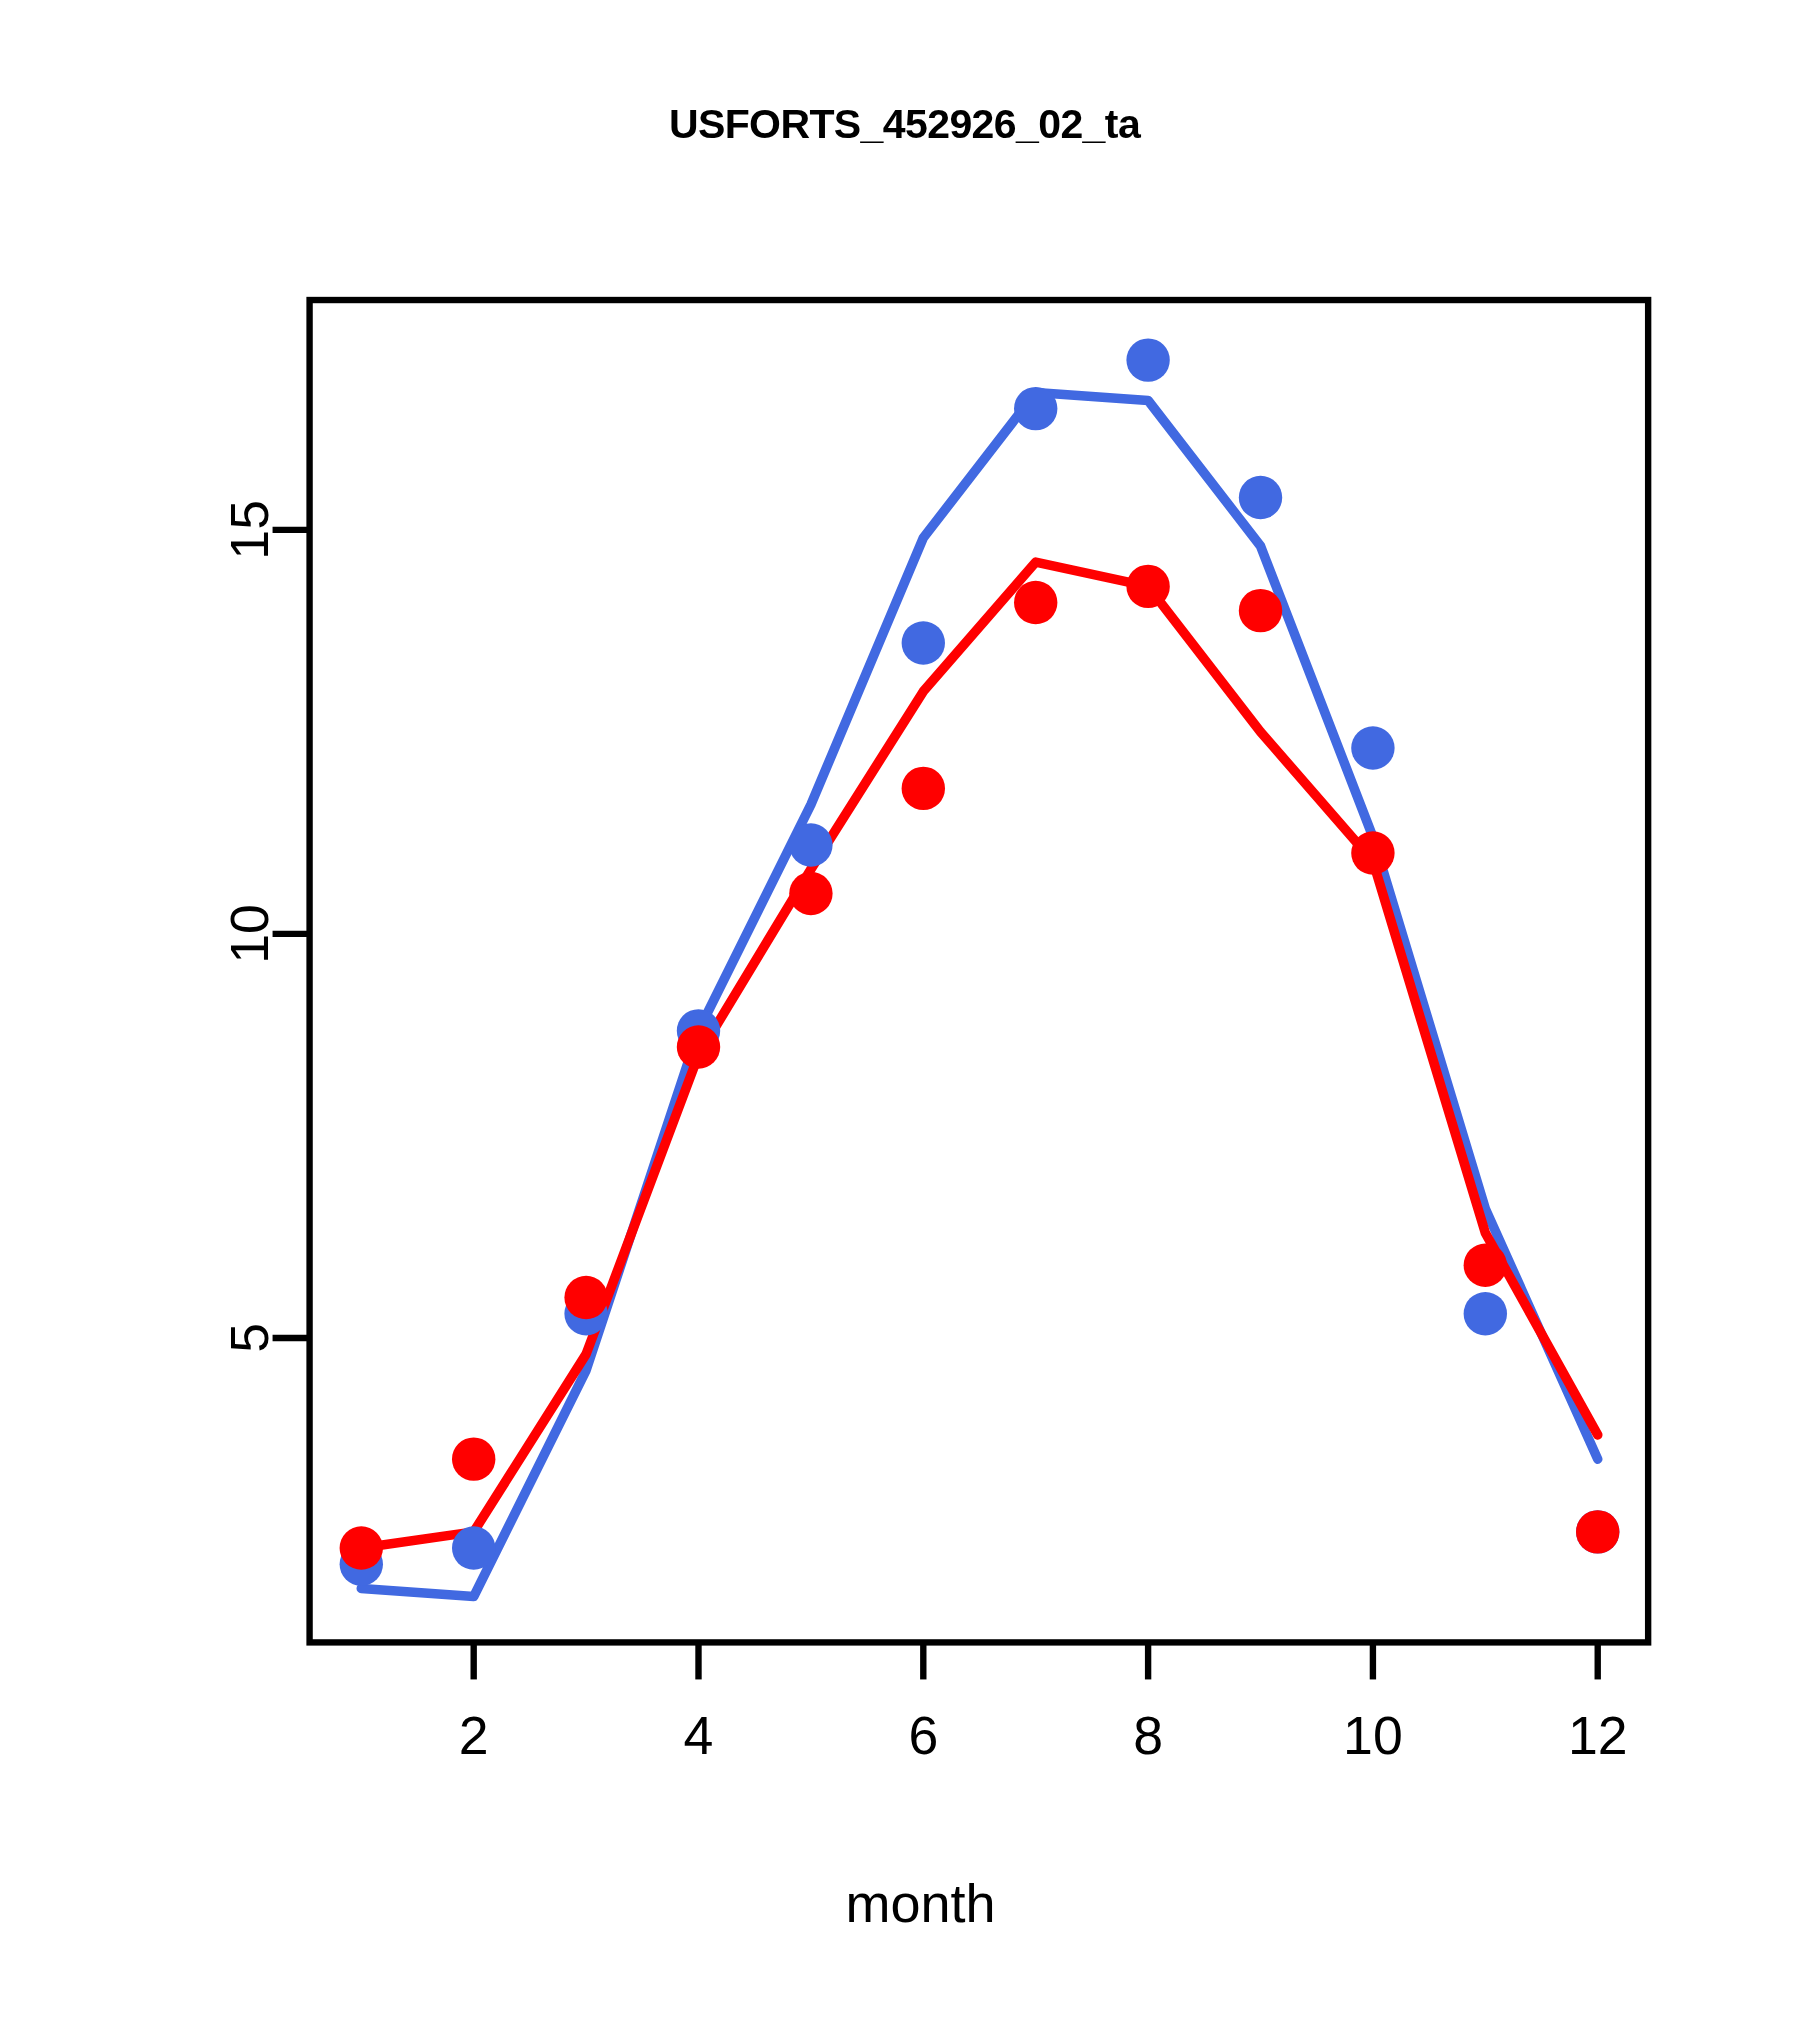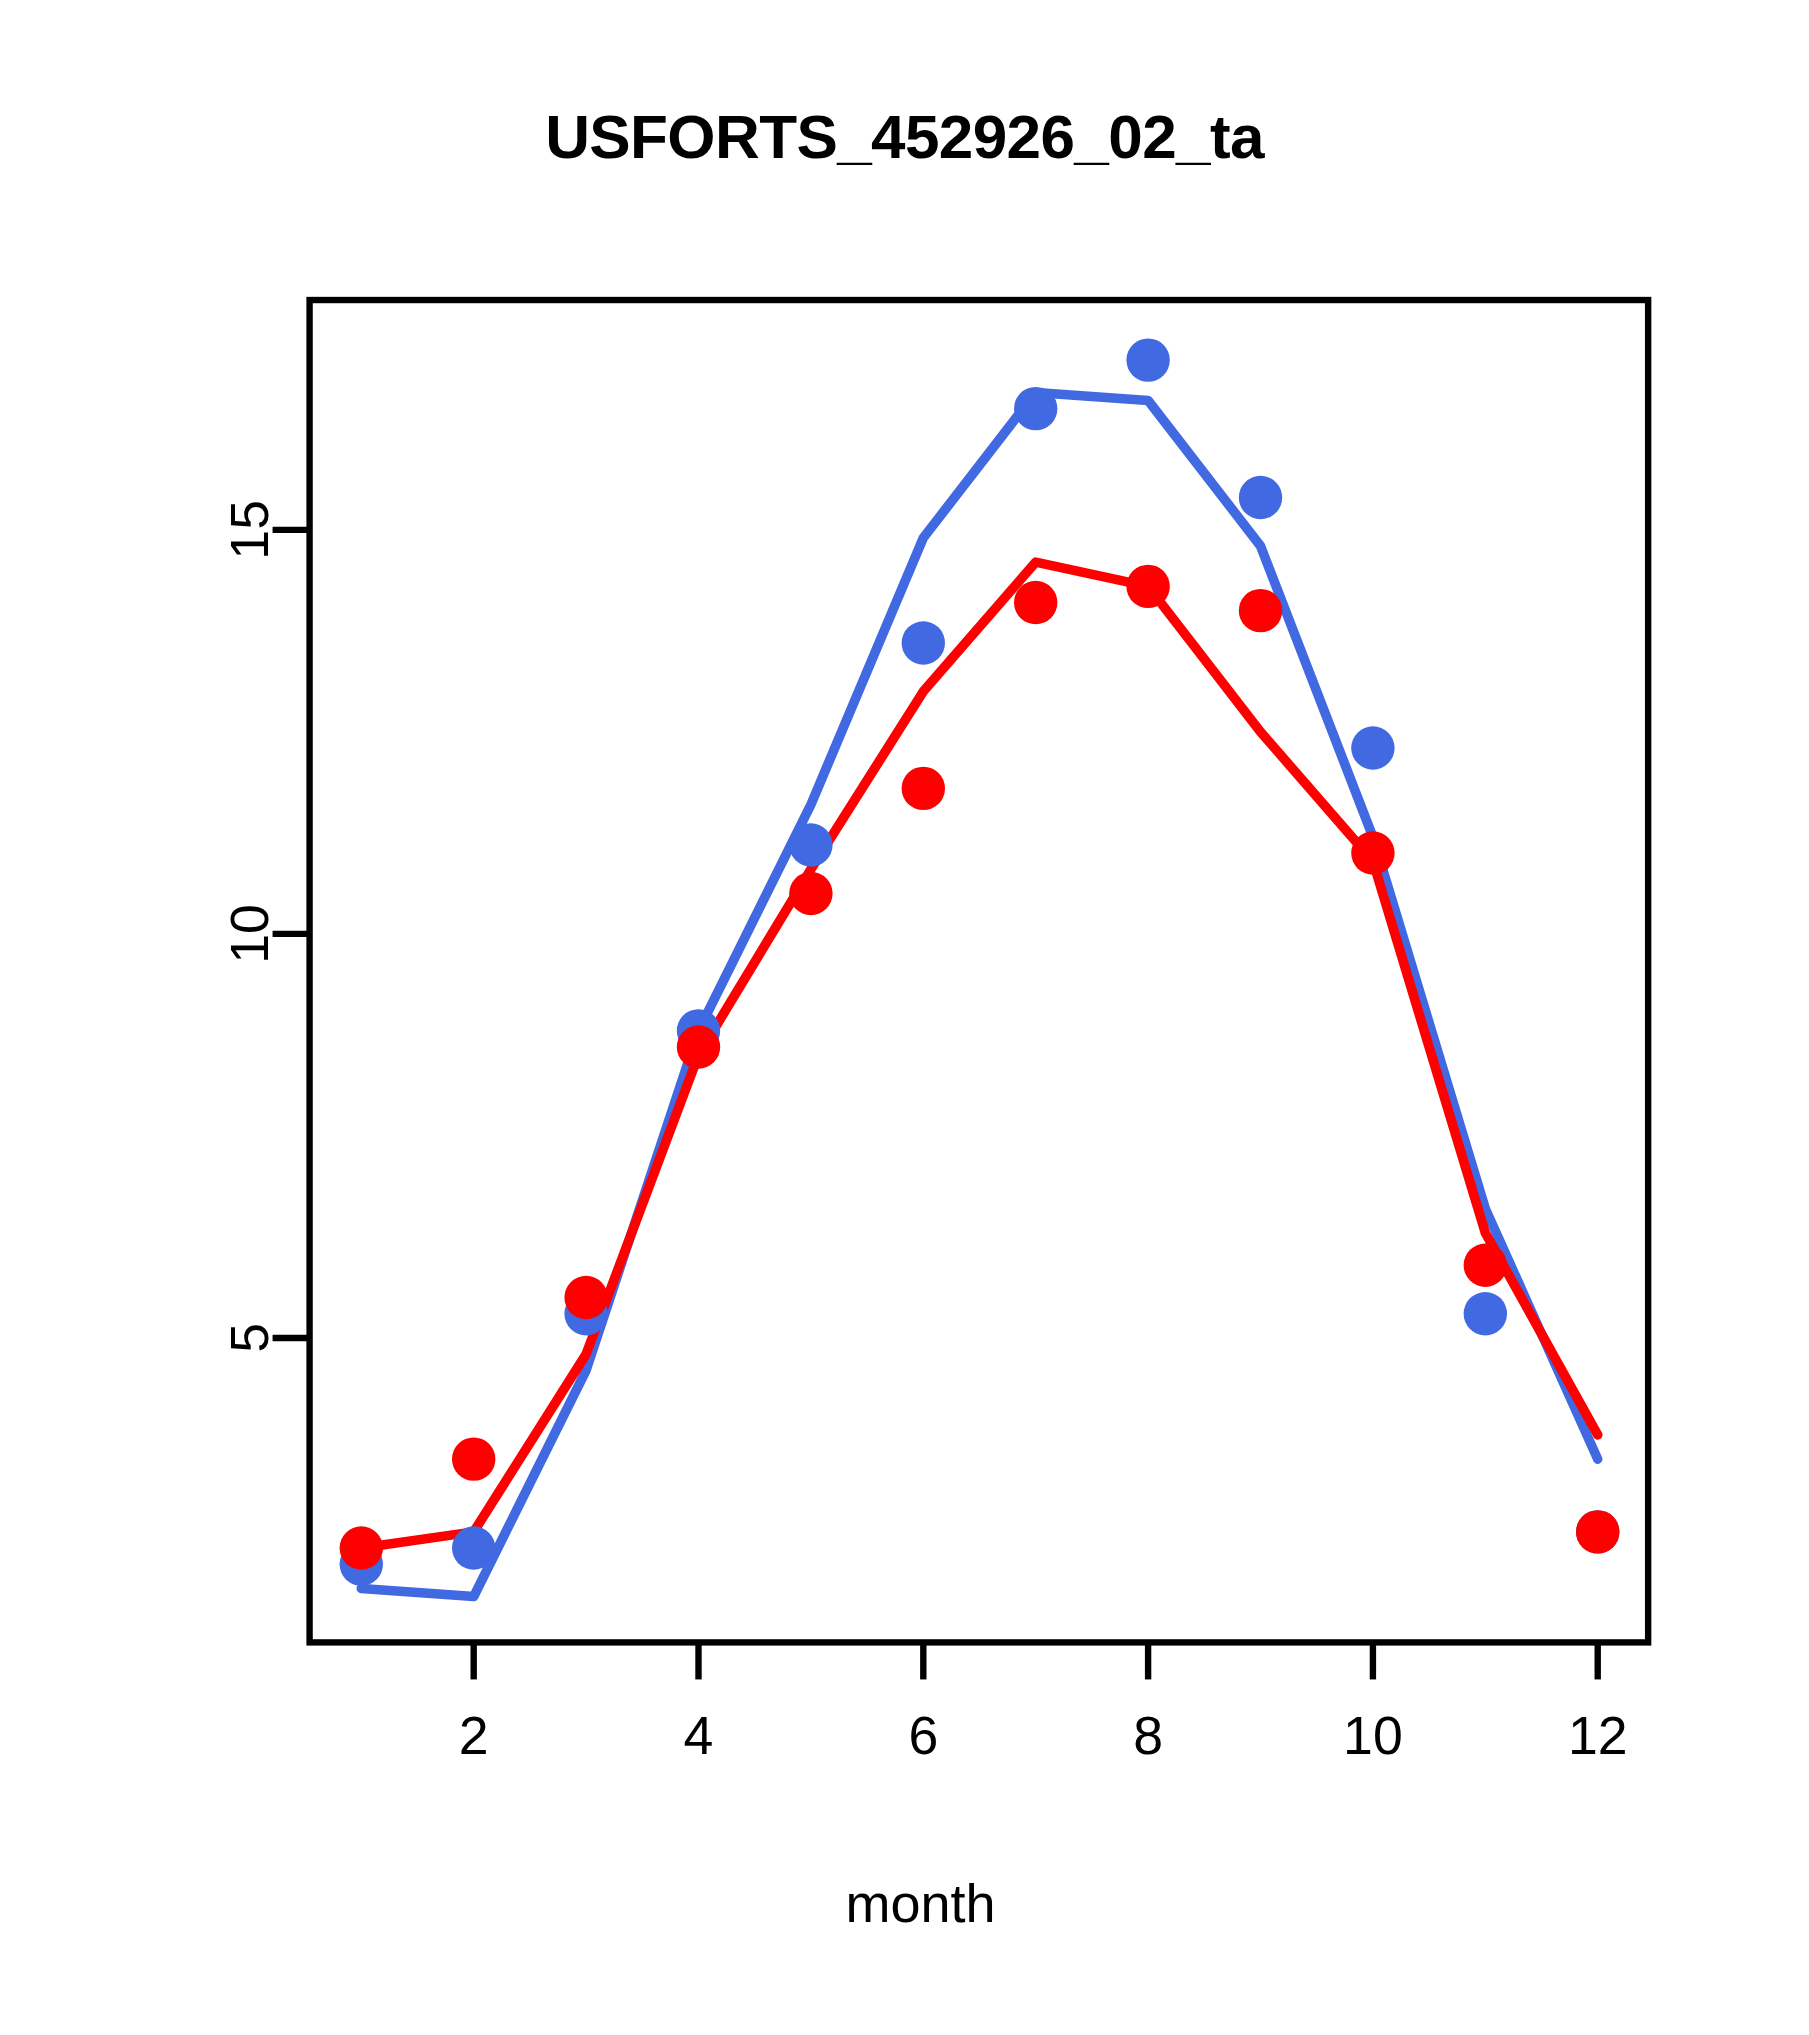--- a/index.html
+++ b/index.html
@@ -20,21 +20,21 @@
     left: 0; top: 0;
     width: 1809px;
     height: 2035px;
   }
   #chart-title {
     position: absolute;
     left: 0;
     top: 101px;
     width: 1809px;
     text-align: center;
-    font-size: 62px;
+    font-size: 41px;
     font-weight: bold;
     letter-spacing: -0.6px;
     font-family: "Liberation Sans", sans-serif;
     white-space: nowrap;
   }
   #xlabel {
     position: absolute;
     left: 16px;
     top: 1872px;
     width: 1809px;

